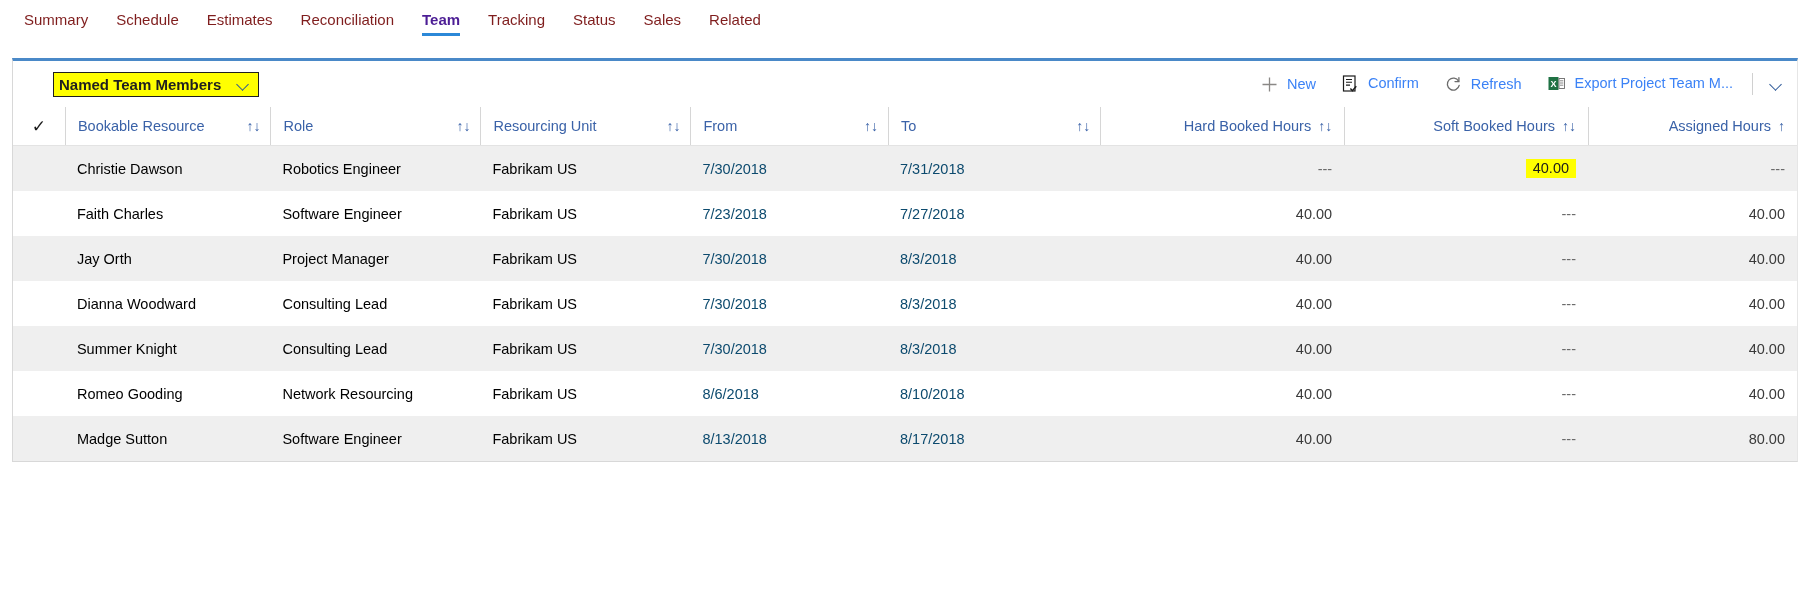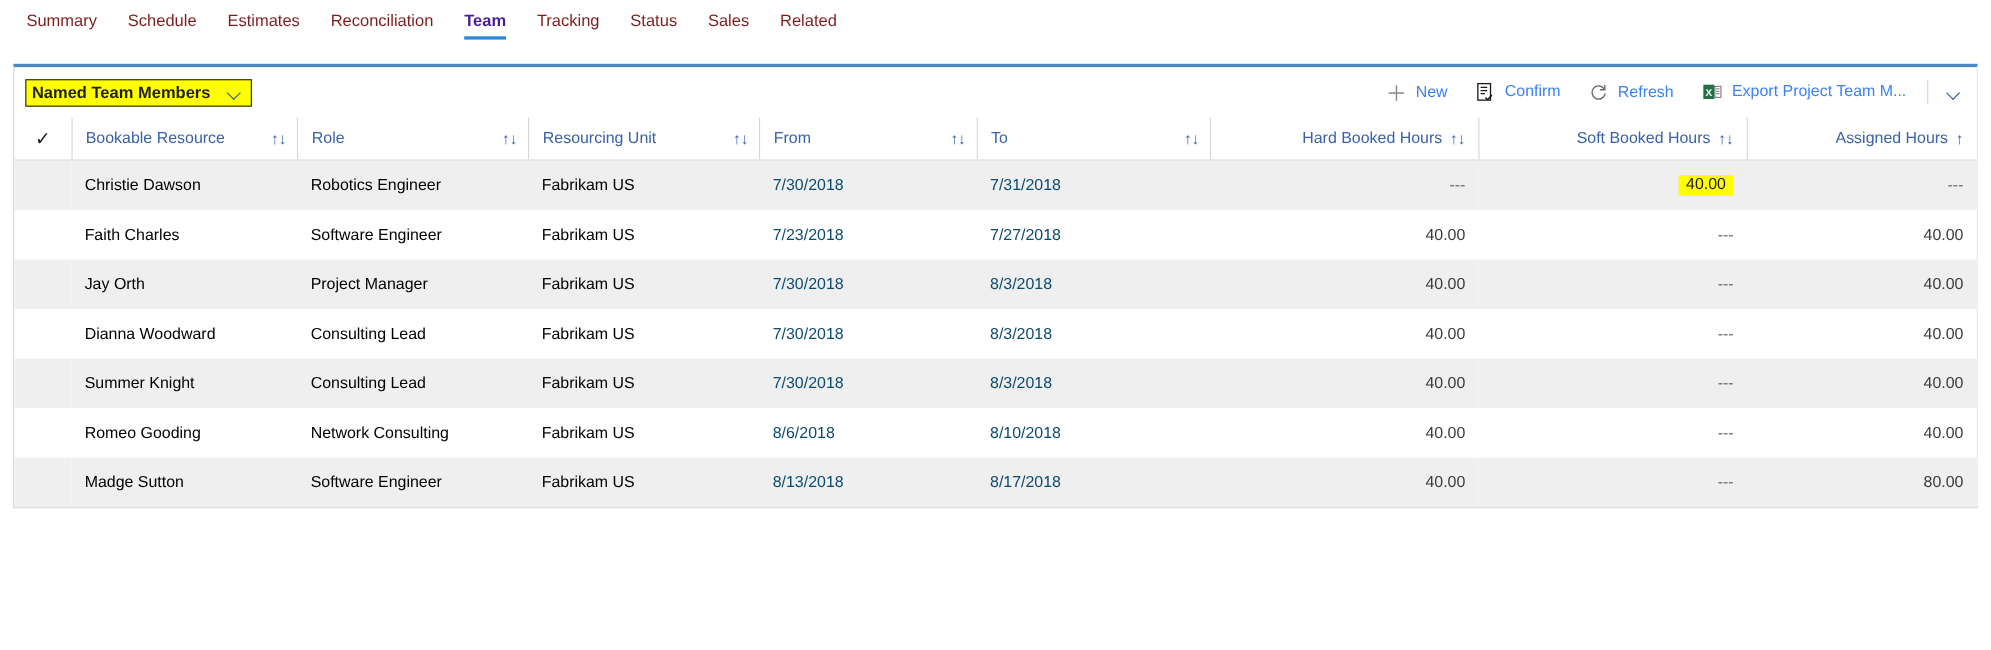--- a/index.html
+++ b/index.html
@@ -71,20 +71,21 @@
     box-sizing: border-box;
   }
   .viewsel {
     display: inline-flex;
     align-items: center;
     gap: 16px;
     padding: 3px 8px 3px 5px;
     background: #ffff00;
     border: 1px solid #1f1f1f;
     cursor: pointer;
+    margin-left: 30px;
   }
   .viewsel-label {
     font-size: 15px;
     font-weight: bold;
     color: #1f1f1f;
     white-space: nowrap;
   }
   .chev {
     display: inline-block;
     width: 13px;
@@ -499,21 +500,21 @@
             <td>
               <div class="cell num">40.00</div>
             </td>
           </tr>
           <tr class="">
             <td></td>
             <td>
               <div class="cell link">Romeo Gooding</div>
             </td>
             <td>
-              <div class="cell link">Network Consulting</div>
+              <div class="cell link">Network Resourcing</div>
             </td>
             <td>
               <div class="cell link">Fabrikam US</div>
             </td>
             <td>
               <div class="cell plain">8/6/2018</div>
             </td>
             <td>
               <div class="cell plain">8/10/2018</div>
             </td>

